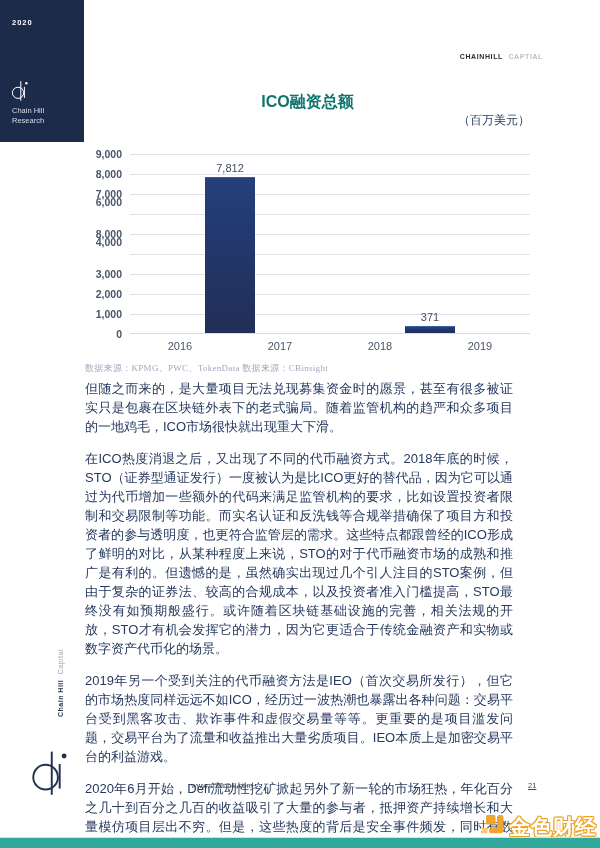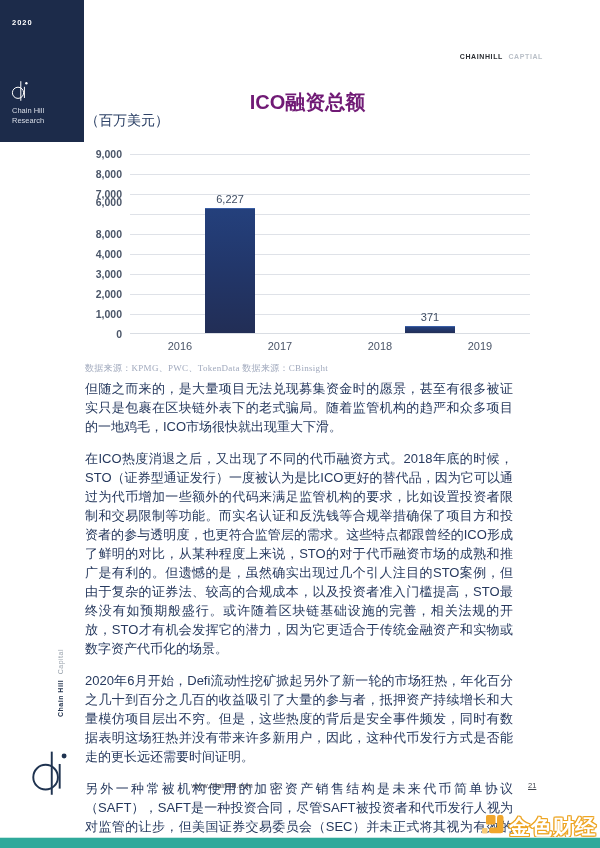--- a/index.html
+++ b/index.html
@@ -13,22 +13,22 @@
   .sidebar-logo { position: absolute; left: 10px; top: 78px; }
   .sidebar-brand { position: absolute; left: 12px; top: 106px; color: #d8dde7; font-size: 7.5px; line-height: 10px; }
 
   
   .header-brand { position: absolute; top: 53px; right: 57px; font-size: 7px; letter-spacing: .6px; white-space: nowrap; }
   .header-brand .bold { color: #2b2e33; font-weight: 800; }
   .header-brand .light { color: #b9bfc7; font-weight: 600; margin-left: 3px; }
 
   
   .chart { position: absolute; left: 85px; top: 92px; width: 445px; }
-  .chart-title { text-align: center; font-size: 20px; line-height: 20px; font-weight: bold; color: #701a75; }
-  .chart-subtitle { text-align: left; font-size: 14px; line-height: 16px; color: #2c4166; }
+  .chart-title { text-align: center; font-size: 16px; line-height: 20px; font-weight: bold; color: #0f766e; }
+  .chart-subtitle { text-align: right; font-size: 12px; line-height: 16px; color: #2c4166; }
   .plot-row { display: flex; margin-top: 26px; }
   .y-axis { position: relative; width: 45px; height: 180px; }
   .y-label { position: absolute; right: 8px; font-size: 10.5px; color: #4a5568; transform: translateY(-50%); font-weight: bold; }
   .plot { position: relative; width: 400px; height: 180px;
           background: repeating-linear-gradient(to bottom, #dfe2e8 0, #dfe2e8 1px, transparent 1px, transparent 20px);
           border-bottom: 1px solid #d9dde3; }
   .bars { position: absolute; left: 0; top: 0; width: 100%; height: 100%; display: flex; }
   .bar-group { flex: 1 1 0; display: flex; flex-direction: column; align-items: center; justify-content: flex-end; height: 100%; }
   .bar-value { font-size: 11px; color: #3f4d63; margin-bottom: 3px; }
   .bar { width: 50px; background: linear-gradient(180deg, #24407c 0%, #22376b 45%, #222e56 100%);
@@ -93,31 +93,31 @@
   <div class="chart">
     <div class="chart-title">ICO融资总额</div>
     <div class="chart-subtitle">（百万美元）</div>
     <div class="plot-row">
       <div class="y-axis">
           <div class="y-label" style="top: 0px;">9,000</div>
           <div class="y-label" style="top: 20px;">8,000</div>
           <div class="y-label" style="top: 40px;">7,000</div>
           <div class="y-label" style="top: 48px; margin-left: 48px;">6,000</div>
           <div class="y-label" style="top: 80px;">8,000</div>
-          <div class="y-label" style="top: 100px;">4,000</div>
+          <div class="y-label" style="top: 88px;">4,000</div>
           <div class="y-label" style="top: 120px;">3,000</div>
           <div class="y-label" style="top: 140px;">2,000</div>
           <div class="y-label" style="top: 160px;">1,000</div>
           <div class="y-label" style="top: 180px;">0</div>
         </div>
       <div class="plot">
         <div class="bars">
             <div class="bar-group">
-              <div class="bar-value">6,227</div>
-              <div class="bar" style="height: 125px;"></div>
+              <div class="bar-value">7,812</div>
+              <div class="bar" style="height: 156px;"></div>
             </div>
             <div class="bar-group">
               <div class="bar-value">371</div>
               <div class="bar" style="height: 7px;"></div>
             </div>
           </div>
       </div>
     </div>
     <div class="x-axis">
         <div class="x-label">2016</div>
@@ -125,20 +125,21 @@
         <div class="x-label">2018</div>
         <div class="x-label">2019</div>
       </div>
   </div>
 
   <div class="source-note">数据来源：KPMG、PWC、TokenData 数据来源：CBinsight</div>
 
   <div class="body-text">
       <p class="para">但随之而来的，是大量项目无法兑现募集资金时的愿景，甚至有很多被证实只是包裹在区块链外表下的老式骗局。随着监管机构的趋严和众多项目的一地鸡毛，ICO市场很快就出现重大下滑。</p>
       <p class="para">在ICO热度消退之后，又出现了不同的代币融资方式。2018年底的时候，STO（证券型通证发行）一度被认为是比ICO更好的替代品，因为它可以通过为代币增加一些额外的代码来满足监管机构的要求，比如设置投资者限制和交易限制等功能。而实名认证和反洗钱等合规举措确保了项目方和投资者的参与透明度，也更符合监管层的需求。这些特点都跟曾经的ICO形成了鲜明的对比，从某种程度上来说，STO的对于代币融资市场的成熟和推广是有利的。但遗憾的是，虽然确实出现过几个引人注目的STO案例，但由于复杂的证券法、较高的合规成本，以及投资者准入门槛提高，STO最终没有如预期般盛行。或许随着区块链基础设施的完善，相关法规的开放，STO才有机会发挥它的潜力，因为它更适合于传统金融资产和实物或数字资产代币化的场景。</p>
+      <p class="para">2019年另一个受到关注的代币融资方法是IEO（首次交易所发行），但它的市场热度同样远远不如ICO，经历过一波热潮也暴露出各种问题：交易平台受到黑客攻击、欺诈事件和虚假交易量等等。更重要的是项目滥发问题，交易平台为了流量和收益推出大量劣质项目。IEO本质上是加密交易平台的利益游戏。</p>
       <p class="para">2020年6月开始，Defi流动性挖矿掀起另外了新一轮的市场狂热，年化百分之几十到百分之几百的收益吸引了大量的参与者，抵押资产持续增长和大量模仿项目层出不穷。但是，这些热度的背后是安全事件频发，同时有数据表明这场狂热并没有带来许多新用户，因此，这种代币发行方式是否能走的更长远还需要时间证明。</p>
       <p class="para">另外一种常被机构使用的加密资产销售结构是未来代币简单协议（SAFT），SAFT是一种投资合同，尽管SAFT被投资者和代币发行人视为对监管的让步，但美国证券交易委员会（SEC）并未正式将其视为有效的法律框架。</p>
     </div>
 
   <div class="vertical-brand">
     <span class="bold">Chain Hill</span>
     <span class="light">Capital</span>
   </div>
 
   <div class="footer-logo">

